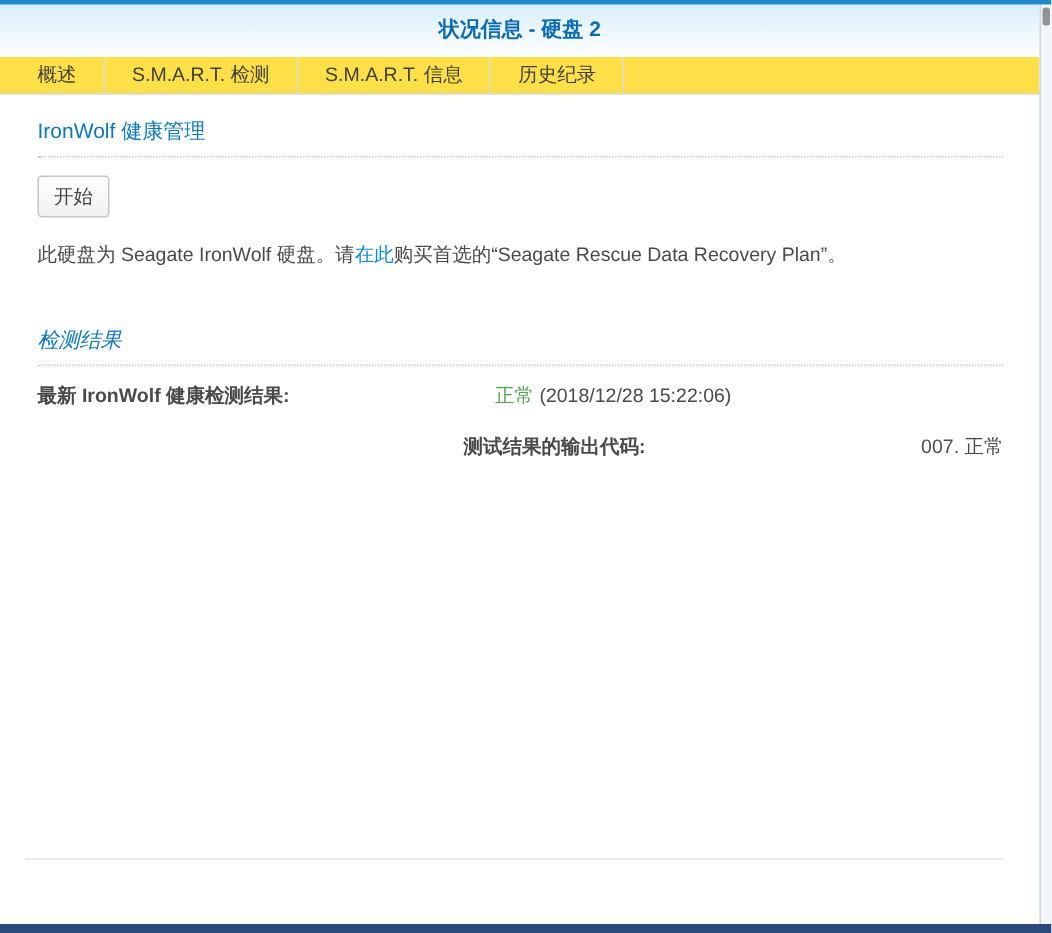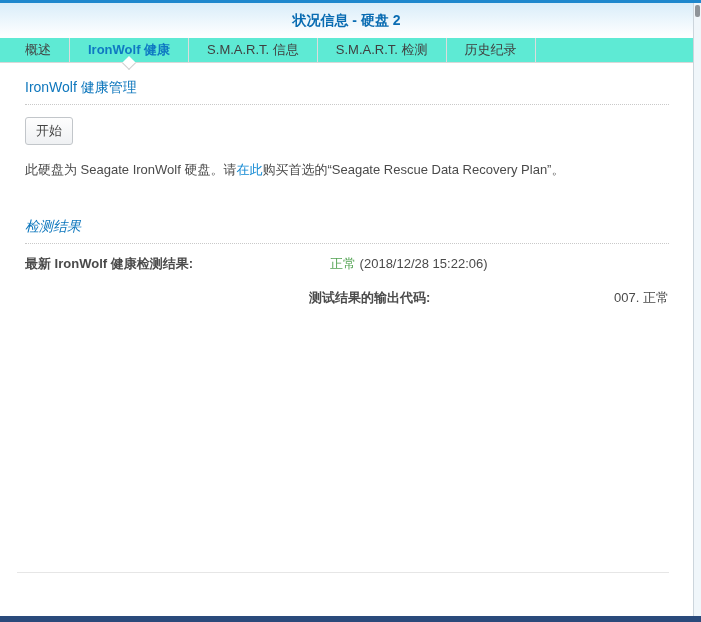--- a/index.html
+++ b/index.html
@@ -32,21 +32,21 @@
     height: 35px; flex: 0 0 35px;
     background: linear-gradient(#d9edf9, #fdfeff 92%);
     text-align: center; line-height: 33px;
   }
   .dlg-title { font-size: 14px; font-weight: bold; color: #0a6cb2; }
 
   
   .tabbar {
     flex: 0 0 25px; height: 25px; display: flex; align-items: stretch;
     padding-left: 7px; border-bottom: 1px solid #d8d8d8; position: relative;
-    background: #5eead4;
+    background: #fde047;
   }
   .tab {
     font-size: 13px; color: #404040; line-height: 24px; padding: 0 18px;
     border-right: 1px solid #dcdcdc; cursor: pointer; position: relative;
     white-space: nowrap;
   }
   .tab.active { color: #0f79c2; font-weight: bold; }
   .tab-caret {
     position: absolute; bottom: -6px; left: 50%;
     width: 10px; height: 10px; background: #ffffff;
@@ -93,29 +93,25 @@
 <div class="dialog">
 
   <div class="dlg-header">
     <span class="dlg-title">状况信息 - 硬盘 2</span>
   </div>
 
   <div class="tabbar">
     <div class="tab">
       <span>概述</span>
     </div>
-    <div class="tab active">
-      <span>IronWolf 健康</span>
-      <span class="tab-caret"></span>
+    <div class="tab">
+      <span>S.M.A.R.T. 检测</span>
     </div>
     <div class="tab">
       <span>S.M.A.R.T. 信息</span>
-    </div>
-    <div class="tab">
-      <span>S.M.A.R.T. 检测</span>
     </div>
     <div class="tab">
       <span>历史纪录</span>
     </div>
   </div>
 
   <div class="content">
 
     <h2 class="section-title">IronWolf 健康管理</h2>
 

